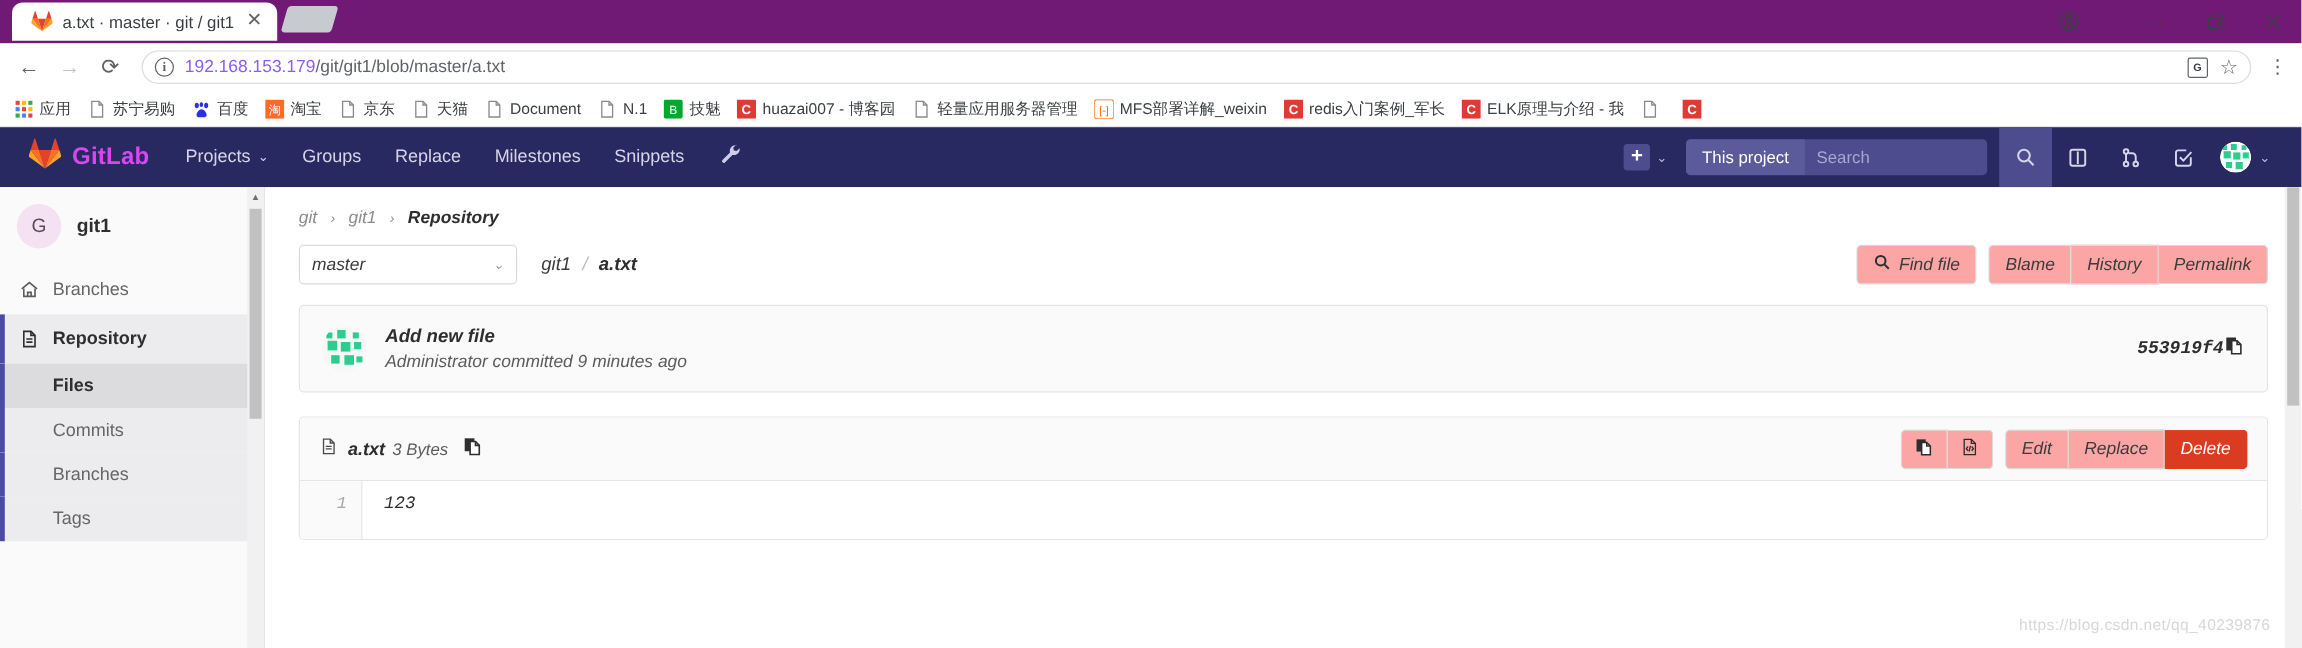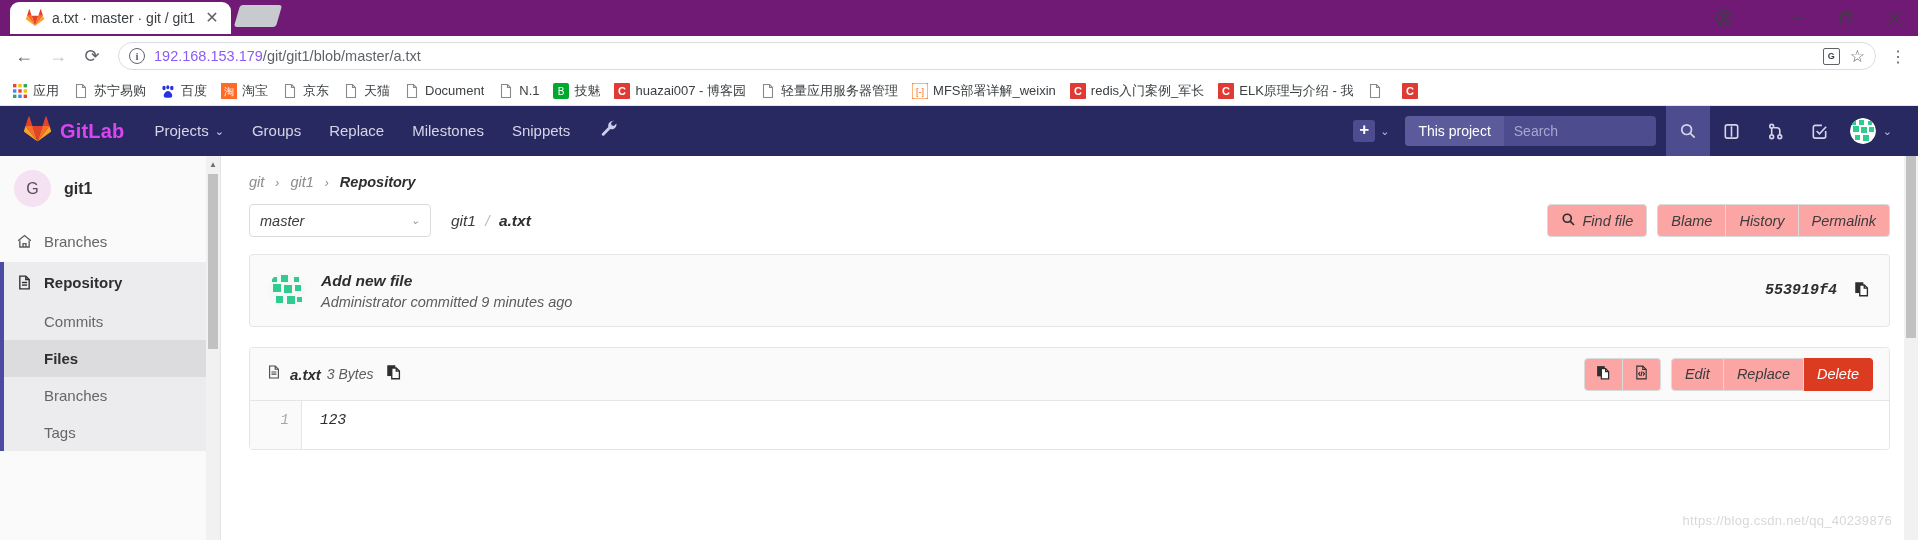--- a/index.html
+++ b/index.html
@@ -233,21 +233,21 @@
 
   .commit-card {
     border: 1px solid #e5e5e5; border-radius: 4px; background: #fafafa;
     display: flex; align-items: center; padding: 13px 18px; height: 73px;
     margin-bottom: 20px;
   }
   .commit-avatar { width: 38px; height: 38px; border-radius: 50%; flex: none; overflow: hidden; }
   .commit-txt { margin-left: 15px; }
   .commit-title { font-size: 15.5px; color: #2e2e2e; font-weight: bold; margin-bottom: 4px; }
   .commit-sub { font-size: 14.5px; color: #5c5c5c; }
-  .commit-right { margin-left: auto; display: flex; align-items: center; gap: 16px; }
+  .commit-right { margin-left: auto; display: flex; align-items: center; }
   .commit-sha {
     font-family: "Liberation Mono", monospace; font-size: 15px;
     color: #2e2e2e; font-weight: bold;
   }
 
   .blob {
     border: 1px solid #e5e5e5; border-radius: 4px; overflow: hidden;
   }
   .blob-head {
     background: #fafafa; border-bottom: 1px solid #e5e5e5;
@@ -638,22 +638,22 @@
           <svg viewBox="0 0 20 20" width="17" height="17" fill="none" stroke="#2e2e2e" stroke-width="1.6">
               <path d="M4.5 2.5h7l4 4v11h-11z"></path>
               <path d="M11.5 2.5v4h4"></path>
               <line x1="7" y1="10" x2="13" y2="10"></line>
               <line x1="7" y1="13" x2="13" y2="13"></line>
             </svg>
         </span>
         <span>Repository</span>
       </div>
 
+      <a class="side-sub current">Files</a>
       <a class="side-sub">Commits</a>
-      <a class="side-sub current">Files</a>
       <a class="side-sub">Branches</a>
       <a class="side-sub">Tags</a>
 
       <div class="side-scroll">
         <div class="arrow">▲</div>
         <div class="thumb"></div>
       </div>
     </div>
 
     <div class="content">

